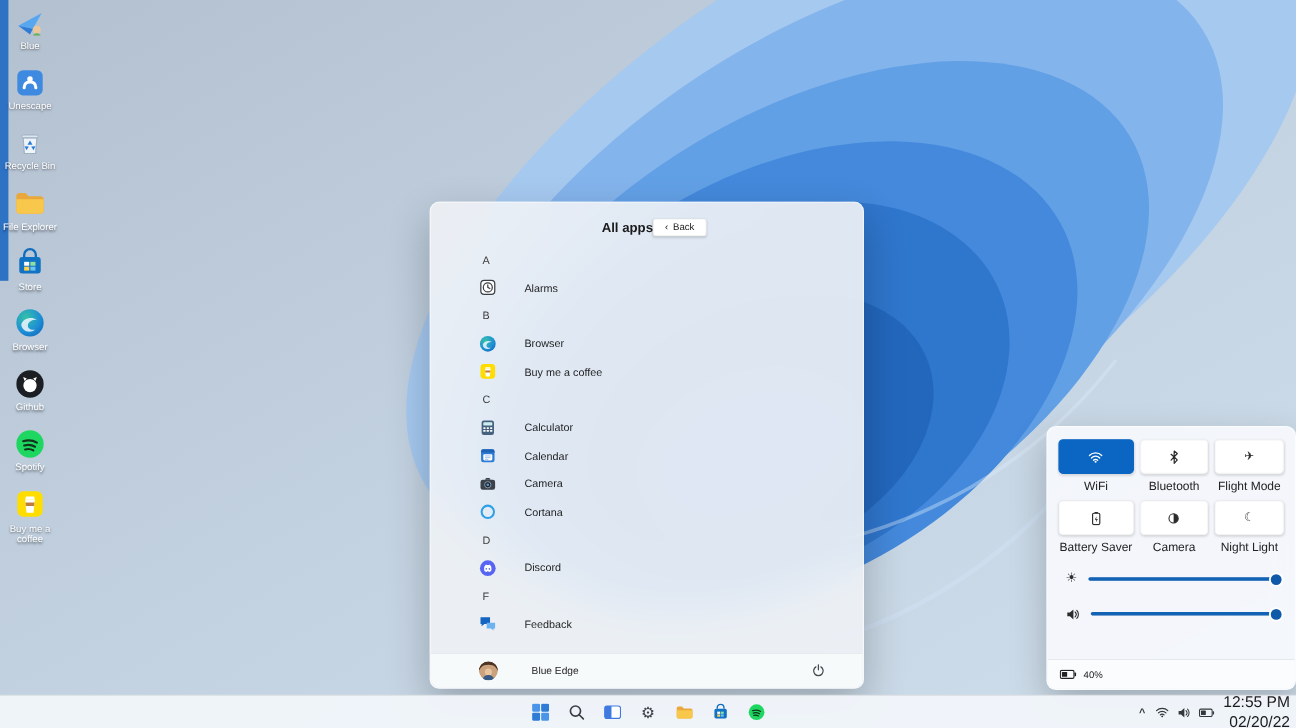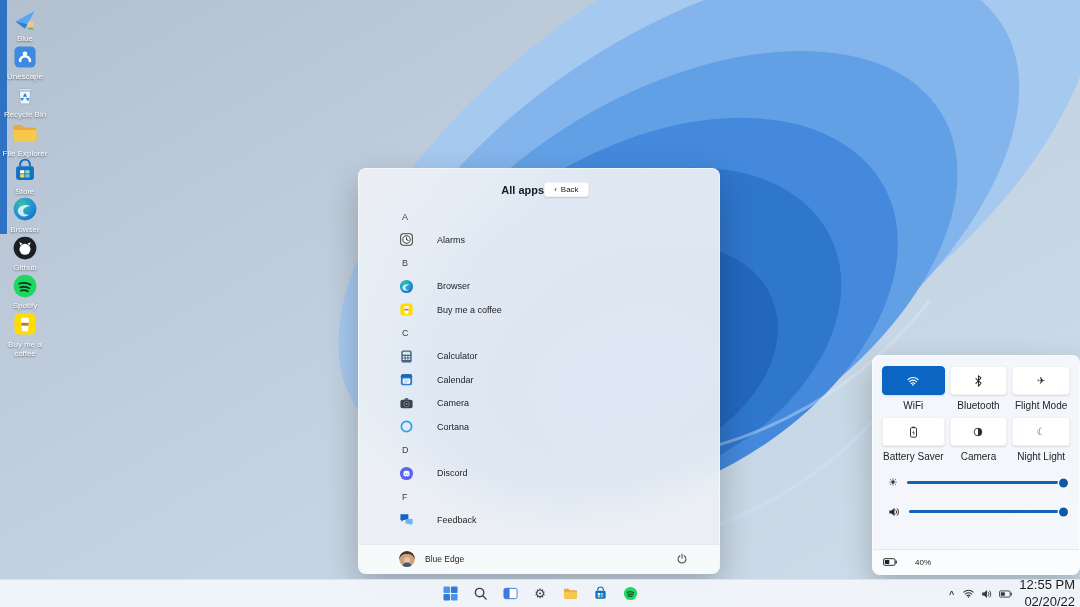--- a/index.html
+++ b/index.html
@@ -1,21 +1,21 @@
 <!DOCTYPE html>
 <html><head>
 <meta charset="utf-8">
 <style>
   html,body{margin:0;padding:0;background:#888;}
   .screen{position:relative;width:1080px;height:607px;overflow:hidden;
     font-family:"Liberation Sans",sans-serif;-webkit-font-smoothing:antialiased;}
   .wallpaper{position:absolute;inset:0;width:100%;height:100%;}
 
   
-  .desk-col{position:absolute;left:2px;top:5px;display:flex;flex-direction:column;width:46px;}
+  .desk-col{position:absolute;left:2px;top:5px;display:flex;flex-direction:column;gap:12px;width:46px;}
   .d-icon{display:flex;flex-direction:column;align-items:center;gap:2px;cursor:default;}
   .d-img{width:27px;height:27px;display:flex;align-items:center;justify-content:center;}
   .d-img svg{width:26px;height:26px;}
   .d-label{font-size:8px;color:#fff;text-align:center;line-height:1.15;
     text-shadow:0 1px 2px rgba(0,0,0,.55);max-width:46px;}
 
   
   .start-panel{position:absolute;left:358px;top:168px;width:360px;height:404px;
     background:rgba(238,241,245,.92);backdrop-filter:blur(14px);
     border-radius:8px;border:1px solid rgba(255,255,255,.55);
@@ -28,21 +28,21 @@
   .app-list{flex:1;padding:4px 0 0 40px;overflow:hidden;}
   .sec-letter{height:23px;display:flex;align-items:center;font-size:9px;color:#3c3c3c;padding-left:3px;cursor:pointer;}
   .app-row{height:23.5px;display:flex;align-items:center;gap:23px;cursor:pointer;}
   .app-ic{width:15px;height:15px;flex:0 0 15px;display:flex;}
   .app-ic svg{width:15px;height:15px;}
   .app-label{font-size:9px;color:#1f1f1f;}
   .start-footer{height:28px;background:rgba(250,251,252,.8);border-top:1px solid rgba(0,0,0,.06);
     border-radius:0 0 8px 8px;display:flex;align-items:center;padding:0 30px 0 40px;}
   .avatar{width:16px;height:16px;border-radius:50%;overflow:hidden;flex:0 0 16px;}
   .avatar svg{width:16px;height:16px;display:block;}
-  .user-name{font-size:8.5px;color:#1f1f1f;margin-left:10px;}
+  .user-name{font-size:8.5px;color:#1f1f1f;margin-left:28px;}
   .power-btn{margin-left:auto;width:14px;height:14px;display:flex;align-items:center;justify-content:center;cursor:pointer;}
 
   
   .qs-panel{position:absolute;left:872px;top:355px;width:206px;height:218px;
     background:rgba(245,248,252,.95);backdrop-filter:blur(10px);
     border-radius:8px;border:1px solid rgba(255,255,255,.6);
     box-shadow:0 12px 30px rgba(0,0,0,.22);display:flex;flex-direction:column;}
   .qs-grid{display:grid;grid-template-columns:repeat(3,1fr);column-gap:7px;padding:10px 10px 0;}
   .qs-cell{display:flex;flex-direction:column;align-items:center;}
   .qs-btn{width:100%;height:27px;background:#fff;border:1px solid rgba(0,0,0,.05);border-radius:4px;
@@ -52,21 +52,21 @@
   .qs-glyph{font-size:10px;line-height:1;}
   .qs-label{font-size:10px;color:#222;margin:5px 0 8px;height:9px;white-space:nowrap;}
   .qs-slider{display:flex;align-items:center;gap:9px;padding:0 15px;height:29px;color:#2b2b2b;}
   .qs-slider .sl-glyph{font-size:11px;line-height:1;}
   .qs-track{flex:1;height:3px;background:#c6d2df;border-radius:2px;position:relative;cursor:pointer;}
   .qs-fill{position:absolute;left:0;top:0;height:100%;background:#1262b5;border-radius:2px;}
   .qs-knob{position:absolute;right:-4px;top:50%;transform:translateY(-50%);
     width:9px;height:9px;border-radius:50%;background:#0f5aa8;box-shadow:0 0 0 1.5px #fff;}
   .qs-footer{margin-top:auto;height:24px;border-top:1px solid rgba(0,0,0,.08);
     background:rgba(252,253,254,.7);border-radius:0 0 8px 8px;display:flex;align-items:center;
-    gap:18px;padding:0 10px;font-size:8px;color:#222;}
+    gap:6px;padding:0 10px;font-size:8px;color:#222;}
 
   
   .taskbar{position:absolute;left:0;bottom:0;width:100%;height:27px;
     background:rgba(241,245,250,.97);border-top:1px solid rgba(0,0,0,.07);}
   .tb-center{position:absolute;left:50%;top:0;height:100%;transform:translateX(-50%);
     display:flex;align-items:center;gap:8px;}
   .tb-icon{width:22px;height:22px;border-radius:4px;display:flex;align-items:center;justify-content:center;cursor:pointer;}
   .tb-icon svg{width:15px;height:15px;}
   .tb-glyph{font-size:13px;color:#3a3f45;line-height:1;}
   .tb-tray{position:absolute;right:5px;top:0;height:100%;display:flex;align-items:center;gap:7px;color:#33383e;}

